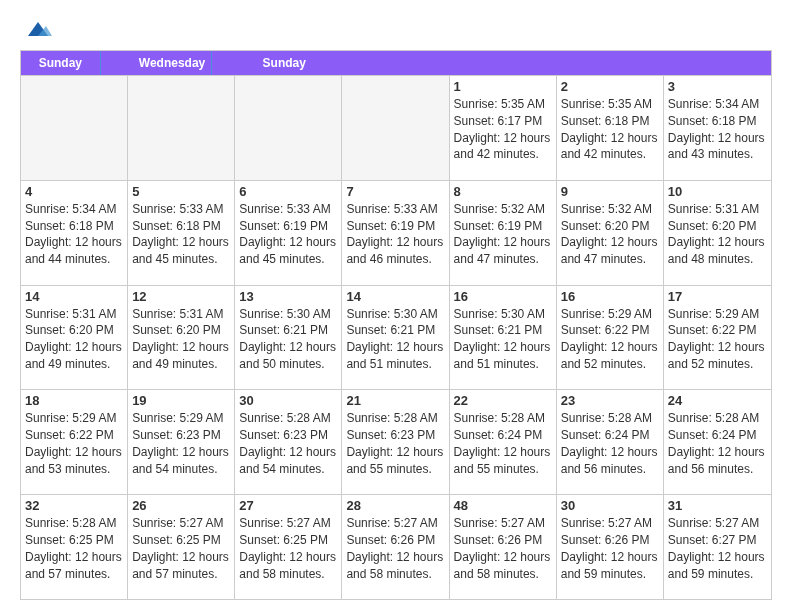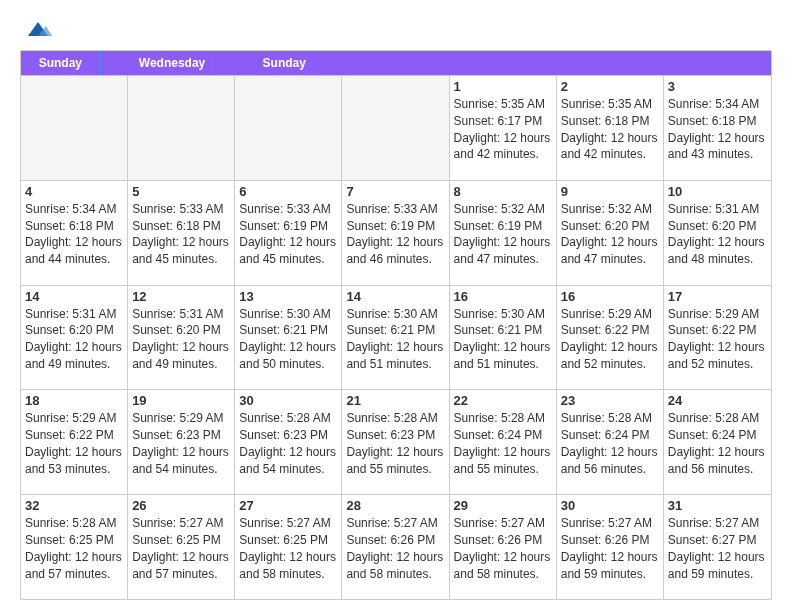--- a/index.html
+++ b/index.html
@@ -264,21 +264,21 @@
           </div>
           <div class="cal-cell">
             <div class="day-num">27</div>
             <div class="day-info">Sunrise: 5:27 AM<br>Sunset: 6:25 PM<br>Daylight: 12 hours and 58 minutes.</div>
           </div>
           <div class="cal-cell">
             <div class="day-num">28</div>
             <div class="day-info">Sunrise: 5:27 AM<br>Sunset: 6:26 PM<br>Daylight: 12 hours and 58 minutes.</div>
           </div>
           <div class="cal-cell">
-            <div class="day-num">29</div>
+            <div class="day-num">48</div>
             <div class="day-info">Sunrise: 5:27 AM<br>Sunset: 6:26 PM<br>Daylight: 12 hours and 58 minutes.</div>
           </div>
           <div class="cal-cell">
             <div class="day-num">30</div>
             <div class="day-info">Sunrise: 5:27 AM<br>Sunset: 6:26 PM<br>Daylight: 12 hours and 59 minutes.</div>
           </div>
           <div class="cal-cell">
             <div class="day-num">31</div>
             <div class="day-info">Sunrise: 5:27 AM<br>Sunset: 6:27 PM<br>Daylight: 12 hours and 59 minutes.</div>
           </div>

